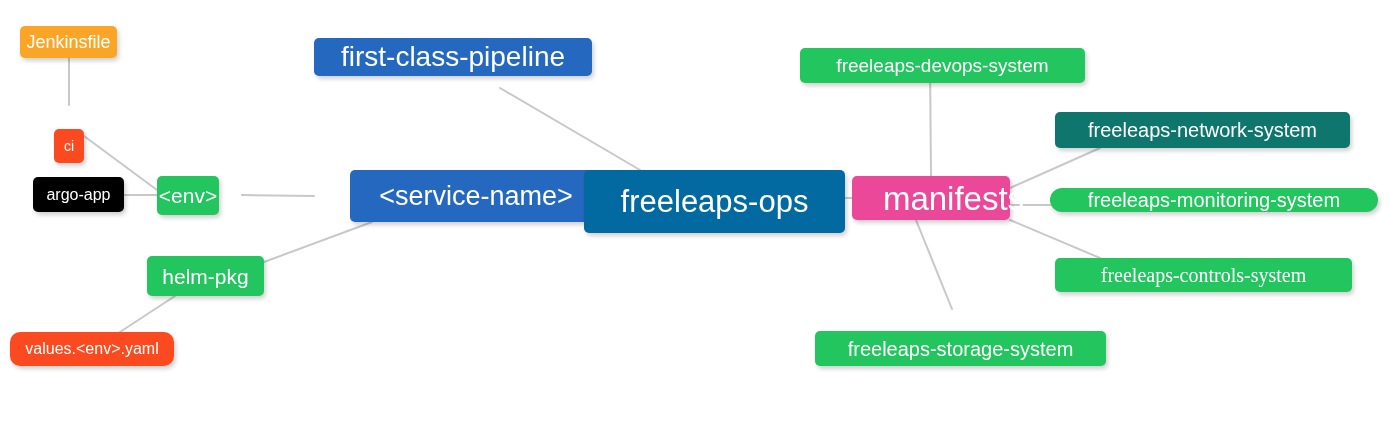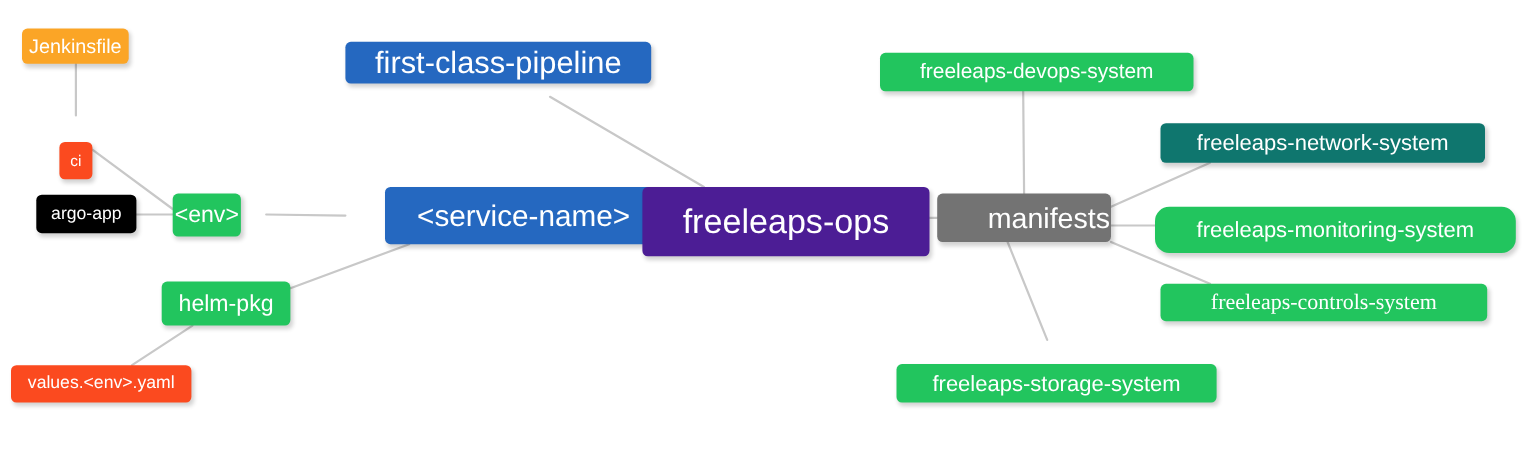--- a/index.html
+++ b/index.html
@@ -53,42 +53,42 @@
       </div>
       <div class="node" style="left: 33px; top: 177px; width: 91px; height: 35px; background: #000000; font-size: 16px;">
         <span>argo-app</span>
       </div>
       <div class="node" style="left: 157px; top: 176px; width: 62px; height: 39px; background: rgb(34, 197, 94); font-size: 21px;">
         <span>&lt;env&gt;</span>
       </div>
       <div class="node" style="left: 147px; top: 256px; width: 117px; height: 40px; background: rgb(34, 197, 94); font-size: 21px;">
         <span>helm-pkg</span>
       </div>
-      <div class="node" style="left: 10px; top: 332px; width: 164px; height: 34px; background: rgb(251, 74, 31); font-size: 16px;">
+      <div class="node" style="left: 10px; top: 332px; width: 164px; height: 34px; background: rgb(251, 74, 31); font-size: 16px; border-radius: 10px;">
         <span>values.&lt;env&gt;.yaml</span>
       </div>
       <div class="node" style="left: 314px; top: 38px; width: 278px; height: 38px; background: rgb(37, 104, 192); font-size: 28px;">
         <span>first-class-pipeline</span>
       </div>
       <div class="node" style="left: 314px; top: 170px; width: 252px; height: 52px; background: rgb(37, 104, 192); font-size: 27px; margin-left: 36px;">
         <span>&lt;service-name&gt;</span>
       </div>
-      <div class="node" style="left: 584px; top: 170px; width: 261px; height: 63px; background: #4c1d95; font-size: 31px;">
+      <div class="node" style="left: 584px; top: 170px; width: 261px; height: 63px; background: #0369a1; font-size: 31px;">
         <span>freeleaps-ops</span>
       </div>
-      <div class="node" style="left: 852px; top: 176px; width: 158px; height: 44px; background: #737373; font-size: 26px; padding-left: 45px;">
+      <div class="node" style="left: 852px; top: 176px; width: 158px; height: 44px; background: #ec4899; font-size: 33px; padding-left: 45px;">
         <span>manifests</span>
       </div>
       <div class="node" style="left: 800px; top: 29px; width: 285px; height: 35px; background: rgb(34, 197, 94); font-size: 19px; margin-top: 19px;">
         <span>freeleaps-devops-system</span>
       </div>
       <div class="node" style="left: 1055px; top: 112px; width: 295px; height: 36px; background: #0f766e; font-size: 20px;">
         <span>freeleaps-network-system</span>
       </div>
-      <div class="node" style="left: 1050px; top: 188px; width: 328px; height: 42px; background: rgb(34, 197, 94); font-size: 20px; border-radius: 13px;">
+      <div class="node" style="left: 1050px; top: 188px; width: 328px; height: 24px; background: rgb(34, 197, 94); font-size: 20px; border-radius: 13px;">
         <span>freeleaps-monitoring-system</span>
       </div>
       <div class="node" style="left: 1055px; top: 258px; width: 297px; height: 34px; background: rgb(34, 197, 94); font-size: 20px; font-family: Liberation Serif, serif;">
         <span>freeleaps-controls-system</span>
       </div>
       <div class="node" style="left: 815px; top: 309px; width: 291px; height: 35px; background: rgb(34, 197, 94); font-size: 20px; margin-top: 22px;">
         <span>freeleaps-storage-system</span>
       </div>
     </div>
 </div>

